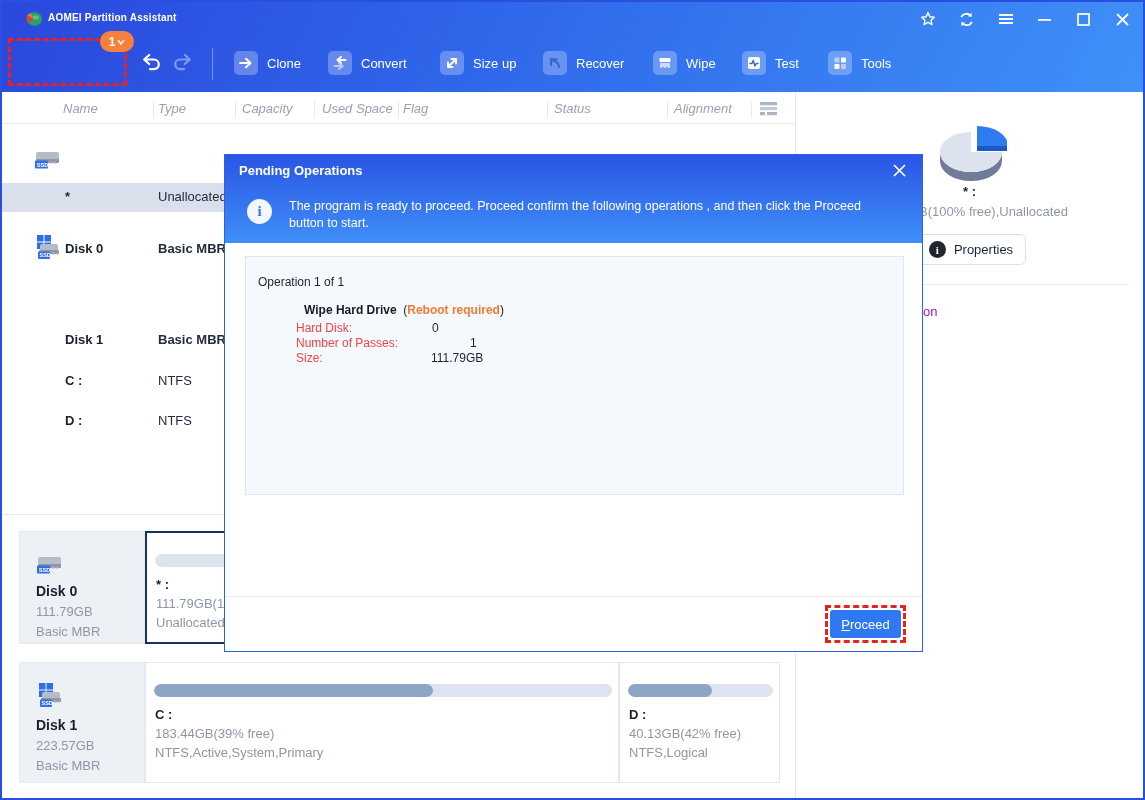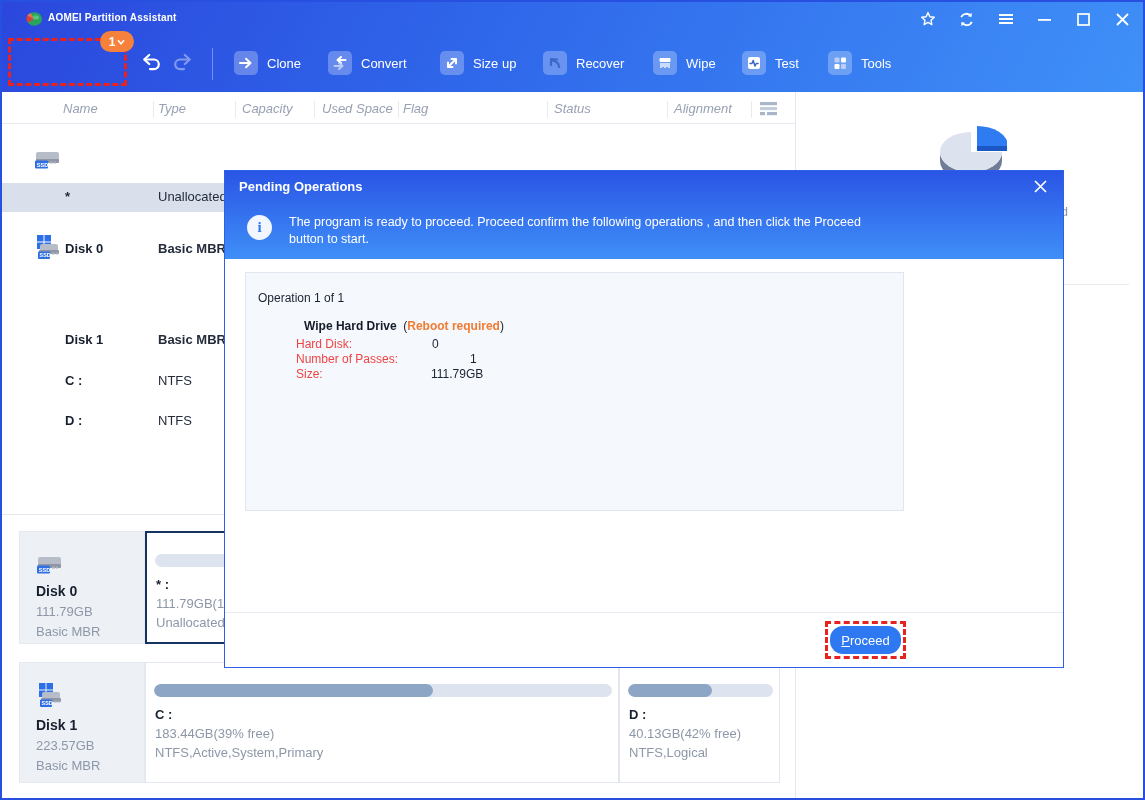--- a/index.html
+++ b/index.html
@@ -52,38 +52,38 @@
   .pfs{position:absolute;left:9px;top:82px;font-size:13px;color:#8d97a8;}
   
   .right-panel{position:absolute;left:793px;top:90px;right:0;bottom:0;background:#fff;border-left:1px solid #e3e7ee;}
   .rp-center{position:absolute;left:0;width:100%;text-align:center;}
   .props-btn{position:absolute;left:120px;top:142px;width:110px;height:31px;background:#fff;border:1px solid #dde2ea;border-radius:6px;
     display:flex;align-items:center;justify-content:center;gap:8px;cursor:pointer;box-sizing:border-box;}
   .props-ic{width:17px;height:17px;border-radius:50%;background:#23262e;color:#fff;font-size:11px;font-weight:bold;display:flex;align-items:center;justify-content:center;font-family:"Liberation Serif",serif;}
   .rp-divider{position:absolute;left:14px;right:14px;top:192px;border-top:1px solid #e8ebf0;}
   .rp-partial{position:absolute;left:127px;top:212px;font-size:13px;color:#a21caf;}
   
-  .dialog{position:absolute;left:222px;top:168px;width:840px;height:498px;background:#fff;z-index:20;
+  .dialog{position:absolute;left:222px;top:152px;width:699px;height:498px;background:#fff;z-index:20;
     border:1px solid #2e5fe8;box-sizing:border-box;}
   .dlg-header{position:absolute;left:0;top:0;width:100%;height:88px;background:linear-gradient(180deg,#2a55e5,#3f8ff8);}
   .dlg-title{position:absolute;left:14px;top:8px;color:#fff;font-size:13px;font-weight:bold;}
   .dlg-close{position:absolute;right:14px;top:6px;width:18px;height:18px;display:flex;align-items:center;justify-content:center;cursor:pointer;}
   .dlg-info{position:absolute;left:22px;top:44px;width:25px;height:25px;border-radius:50%;background:#f2f6ff;color:#2f7bf5;
     font-size:15px;font-weight:bold;display:flex;align-items:center;justify-content:center;font-family:"Liberation Serif",serif;}
   .dlg-msg{position:absolute;left:64px;color:#fff;font-size:12.5px;white-space:nowrap;}
   .ops-box{position:absolute;left:20px;top:101px;width:659px;height:239px;background:#f5f8fc;border:1px solid #e0e5ef;box-sizing:border-box;}
   .ops-counter{position:absolute;left:12px;top:18px;font-size:12px;color:#1a2333;}
   .ops-title-line{position:absolute;left:11px;top:46px;font-size:12px;color:#1a2333;}
   .ops-title{font-weight:bold;color:#141b29;margin-left:47px;}
   .ops-note{color:#f07b32;font-weight:bold;}
   .ops-field-label{position:absolute;left:50px;font-size:12px;color:#ef4444;}
   .ops-field-value{position:absolute;font-size:12px;color:#1a2333;}
   .dlg-footer-sep{position:absolute;left:0;right:0;top:441px;border-top:1px solid #e8ecf2;}
   .proceed-outline{position:absolute;left:600px;top:450px;width:81px;height:38px;border:3px dashed #e8231f;box-sizing:border-box;z-index:22;}
-  .proceed-btn{position:absolute;left:605px;top:455px;width:71px;height:28px;background:#2e78f2;border-radius:13px;
+  .proceed-btn{position:absolute;left:605px;top:455px;width:71px;height:28px;background:#2e78f2;border-radius:3px;
     color:#fff;font-size:13px;display:flex;align-items:center;justify-content:center;cursor:pointer;z-index:21;}
   .uf{display:inline-block;}
   .uf::first-letter{text-decoration:underline;}
   svg{display:block;}
 </style>
 </head>
 <body>
 
 <div class="window">
 

